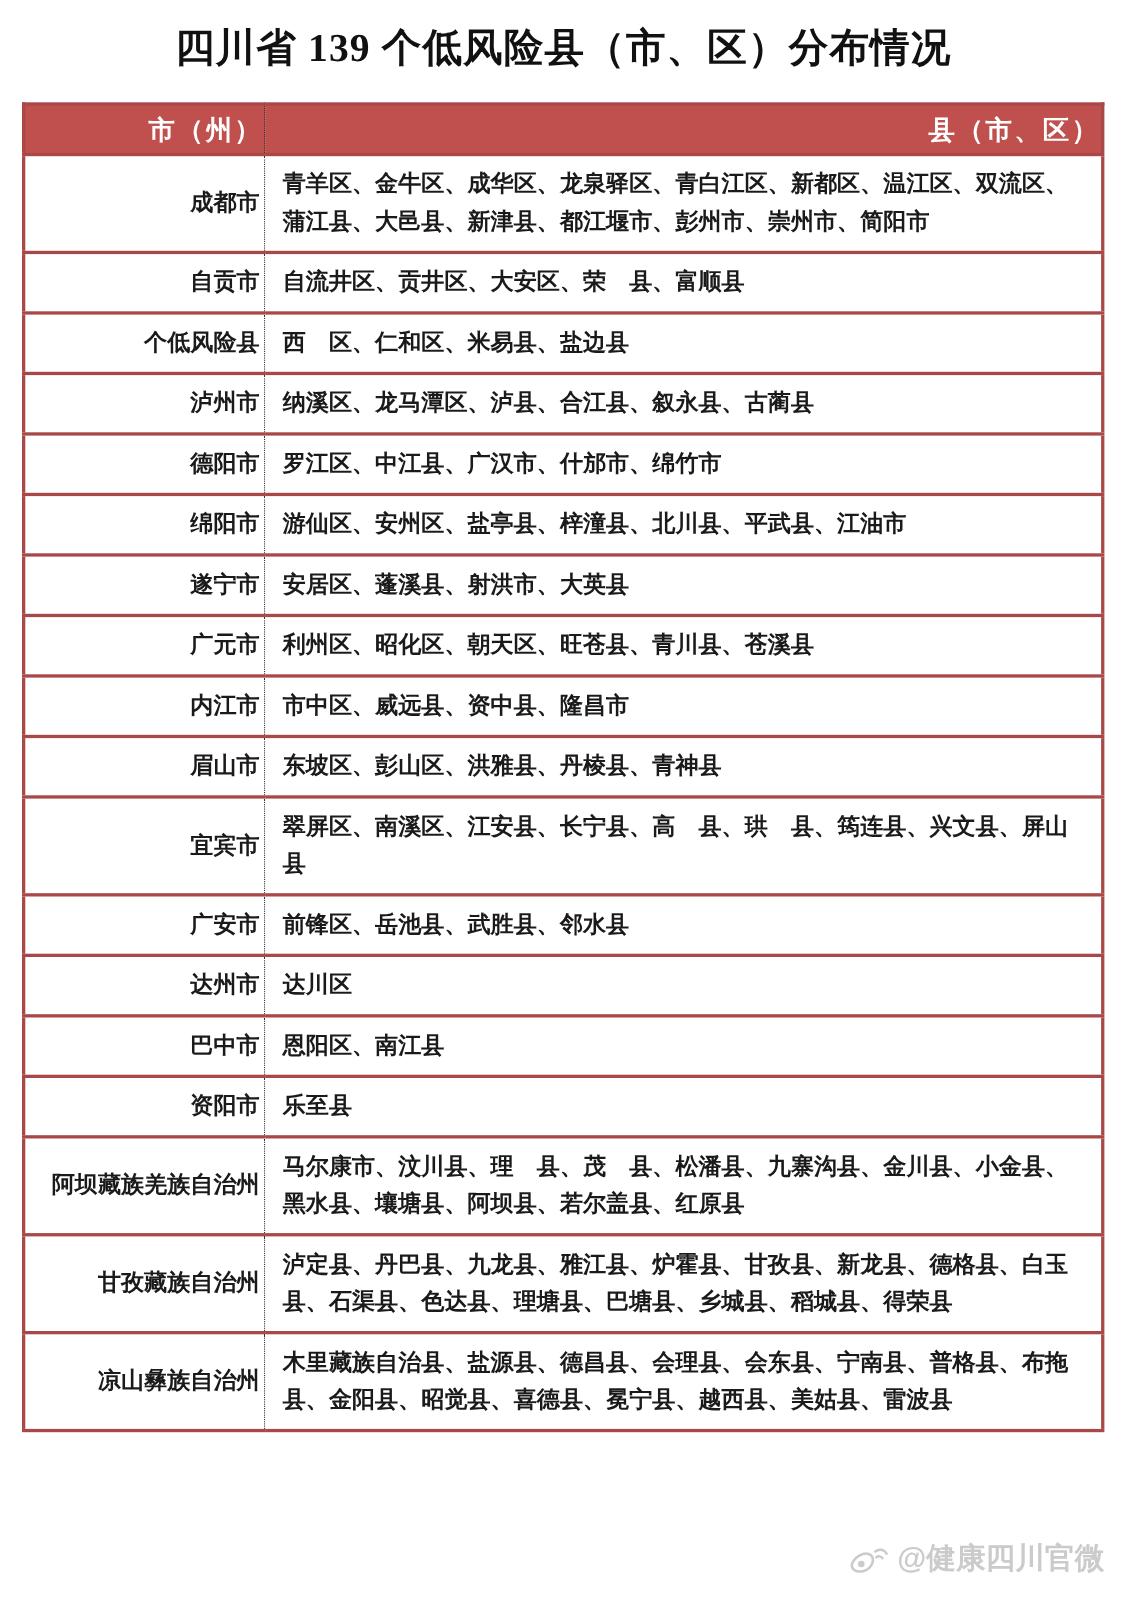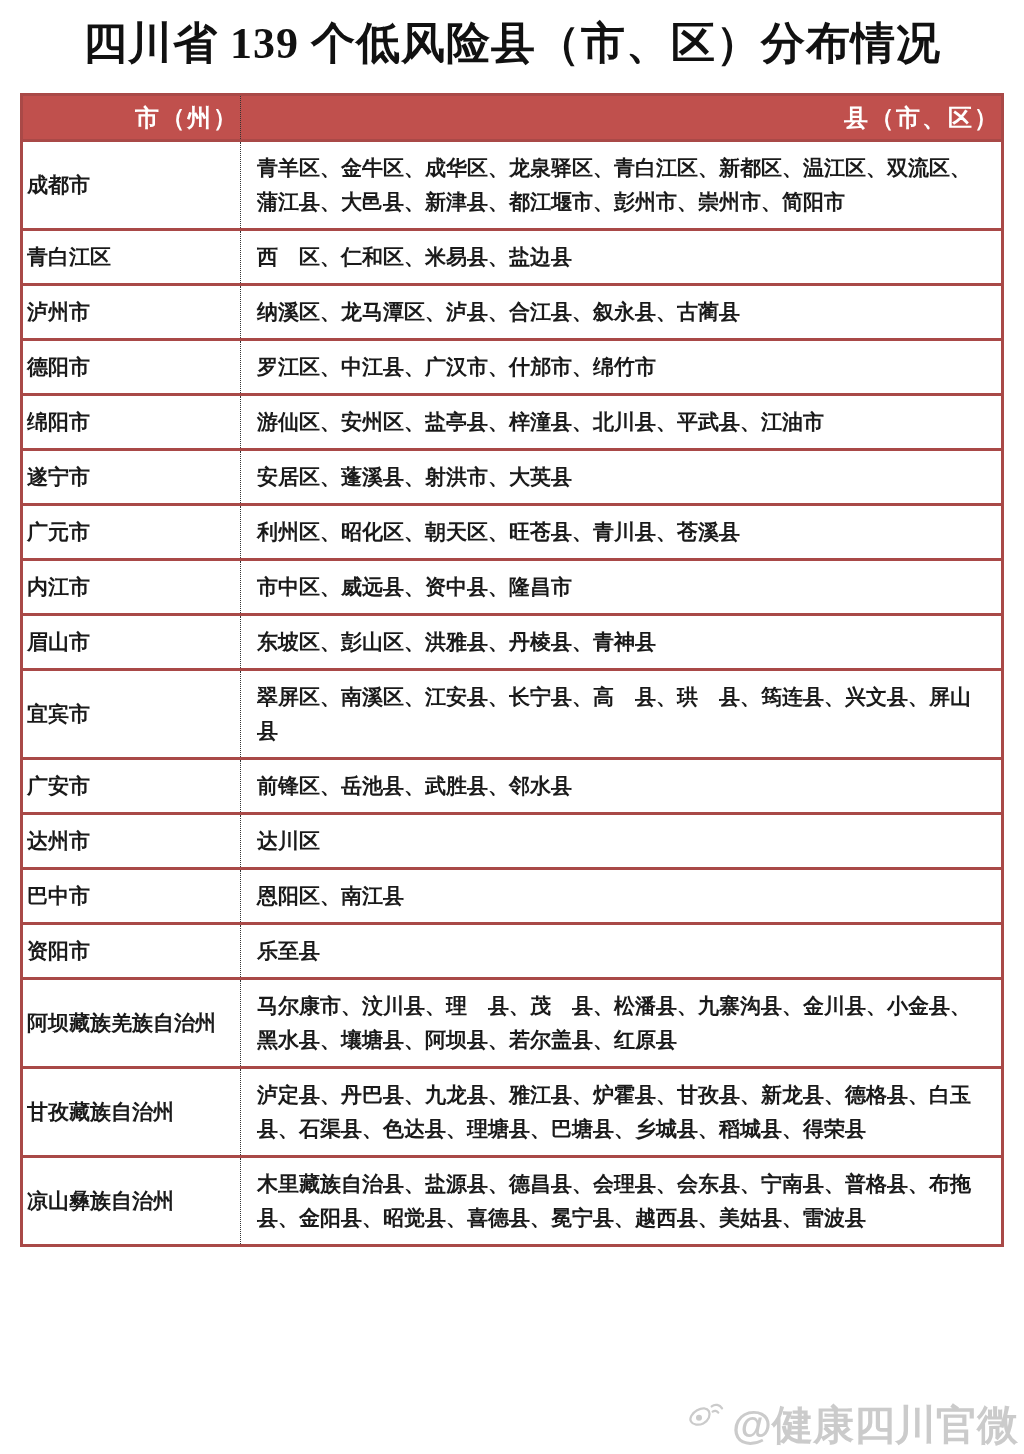--- a/index.html
+++ b/index.html
@@ -21,21 +21,21 @@
     position:relative;
     width:1024px;height:1454px;
     overflow:hidden;
     background:#FFFFFF;
   }
   .title{
     margin:22px 0 0 0;
     text-align:center;
     font-family:"Liberation Serif",serif;
     font-weight:700;
-    font-size:44px;
+    font-size:36px;
     line-height:43px;
     color:#111111;
     letter-spacing:1px;
   }
   table.risk-table{
     width:984px;
     margin:28px auto 0 auto;
     border-collapse:collapse;
     table-layout:fixed;
     border:3px solid var(--border);
@@ -55,36 +55,36 @@
     border-top:3px solid var(--border);
     border-bottom:3px solid var(--border);
     color:var(--body-text);
     font-size:21px;
     font-weight:700;
     line-height:34px;
     vertical-align:middle;
     padding:9px 12px 9px 16px;
   }
   .risk-table td.col-city{
-    text-align:left;
+    text-align:right;
     padding:9px 4px;
   }
   .risk-table td.col-counties,
   .risk-table th.col-counties{
     border-left:1px dotted var(--divider);
   }
   .watermark{
     position:absolute;
     top:1398px;
-    right:6px;
+    right:20px;
     display:flex;
-    align-items:flex-start;
+    align-items:flex-end;
     gap:6px;
     color:var(--watermark);
-    font-size:41px;
+    font-size:27px;
     font-weight:700;
     opacity:.92;
     white-space:nowrap;
     pointer-events:none;
   }
   .wm-icon{display:inline-flex;}
 </style>
 </head>
 <body>
 
@@ -102,21 +102,25 @@
         <th class="col-city">市（州）</th>
         <th class="col-counties">县（市、区）</th>
       </tr>
     </thead>
     <tbody id="table-body">
         <tr>
           <td class="col-city">成都市</td>
           <td class="col-counties">青羊区、金牛区、成华区、龙泉驿区、青白江区、新都区、温江区、双流区、蒲江县、大邑县、新津县、都江堰市、彭州市、崇州市、简阳市</td>
         </tr>
         <tr>
-          <td class="col-city">青白江区</td>
+          <td class="col-city">自贡市</td>
+          <td class="col-counties">自流井区、贡井区、大安区、荣　县、富顺县</td>
+        </tr>
+        <tr>
+          <td class="col-city">个低风险县</td>
           <td class="col-counties">西　区、仁和区、米易县、盐边县</td>
         </tr>
         <tr>
           <td class="col-city">泸州市</td>
           <td class="col-counties">纳溪区、龙马潭区、泸县、合江县、叙永县、古蔺县</td>
         </tr>
         <tr>
           <td class="col-city">德阳市</td>
           <td class="col-counties">罗江区、中江县、广汉市、什邡市、绵竹市</td>
         </tr>

